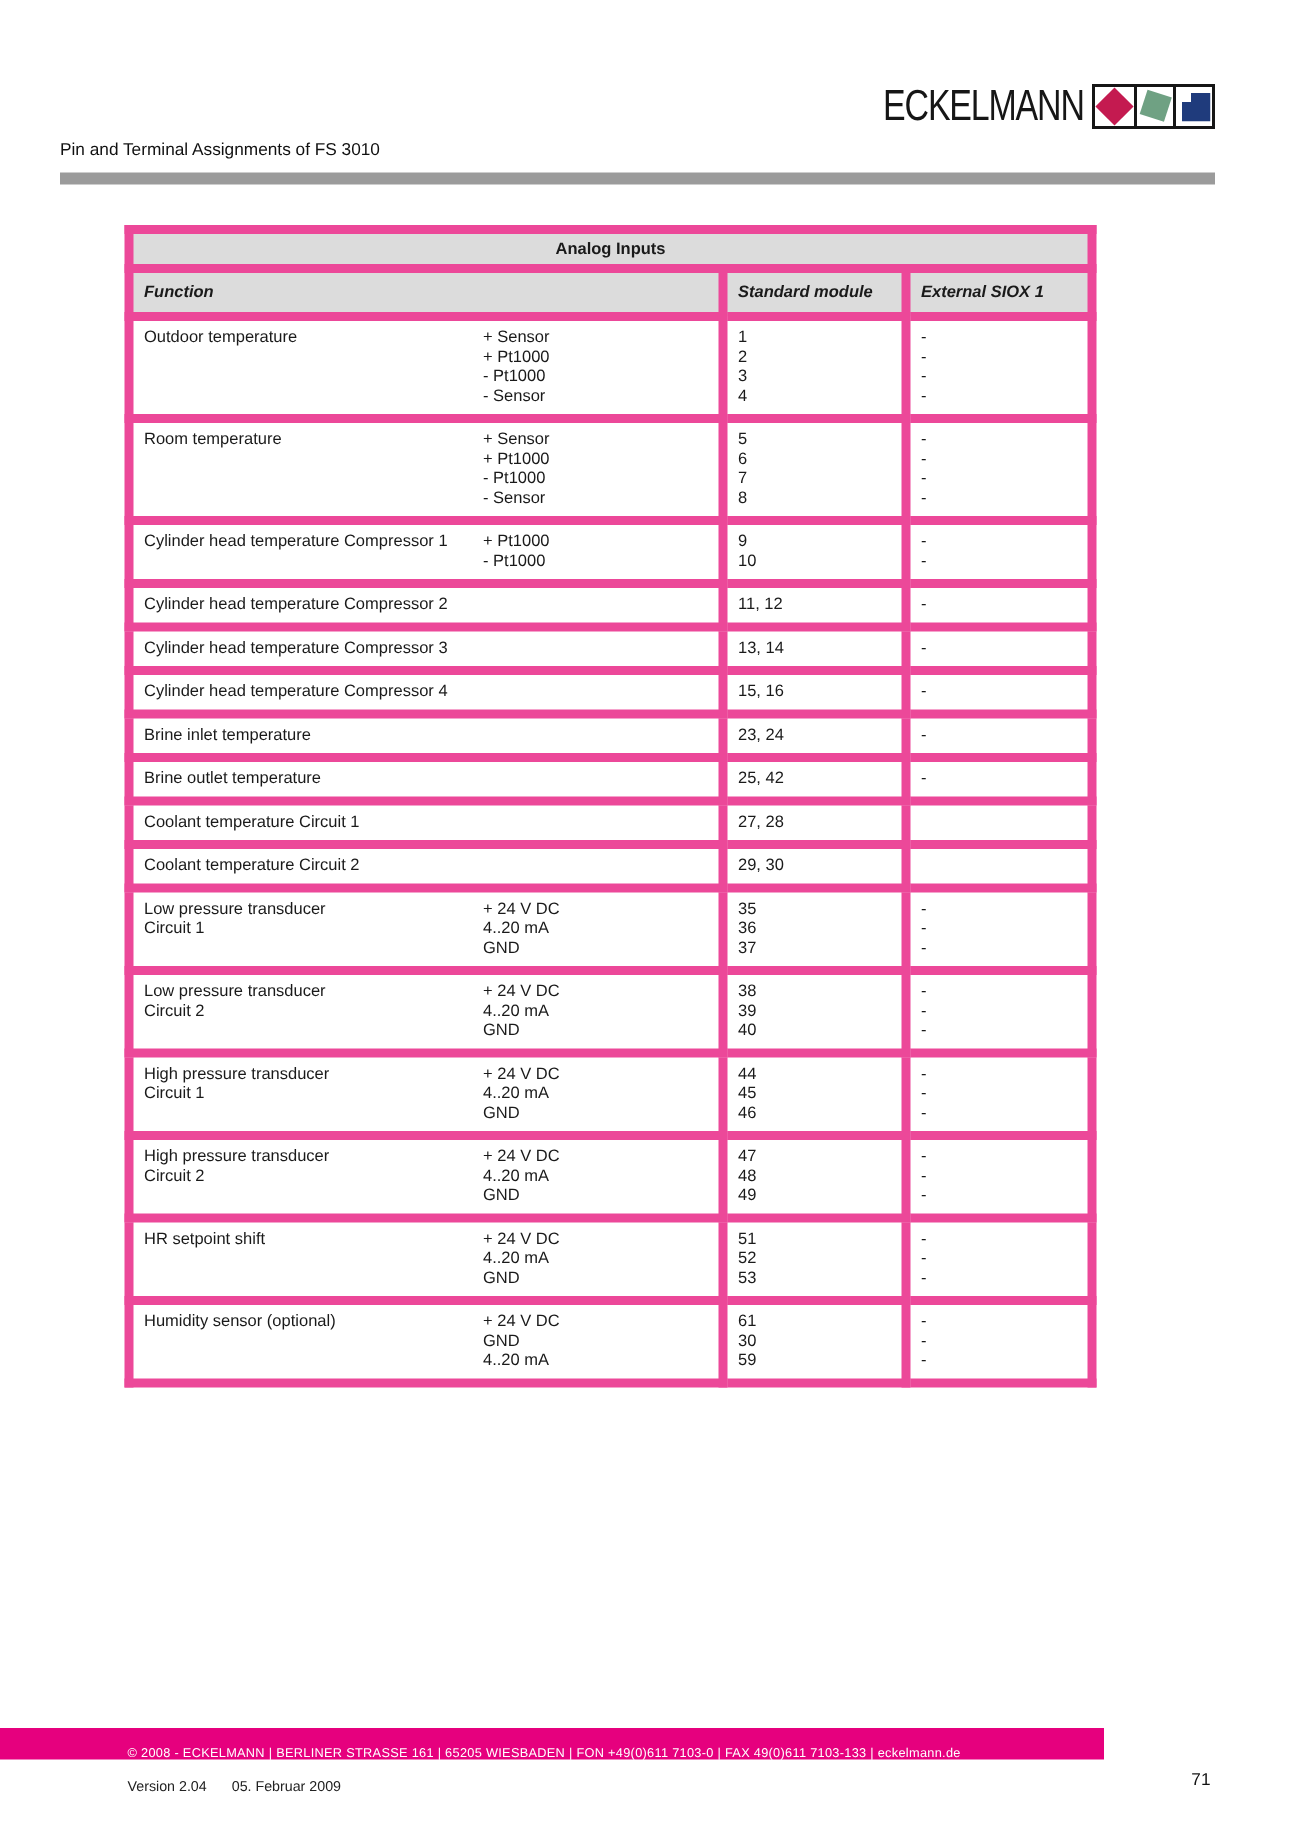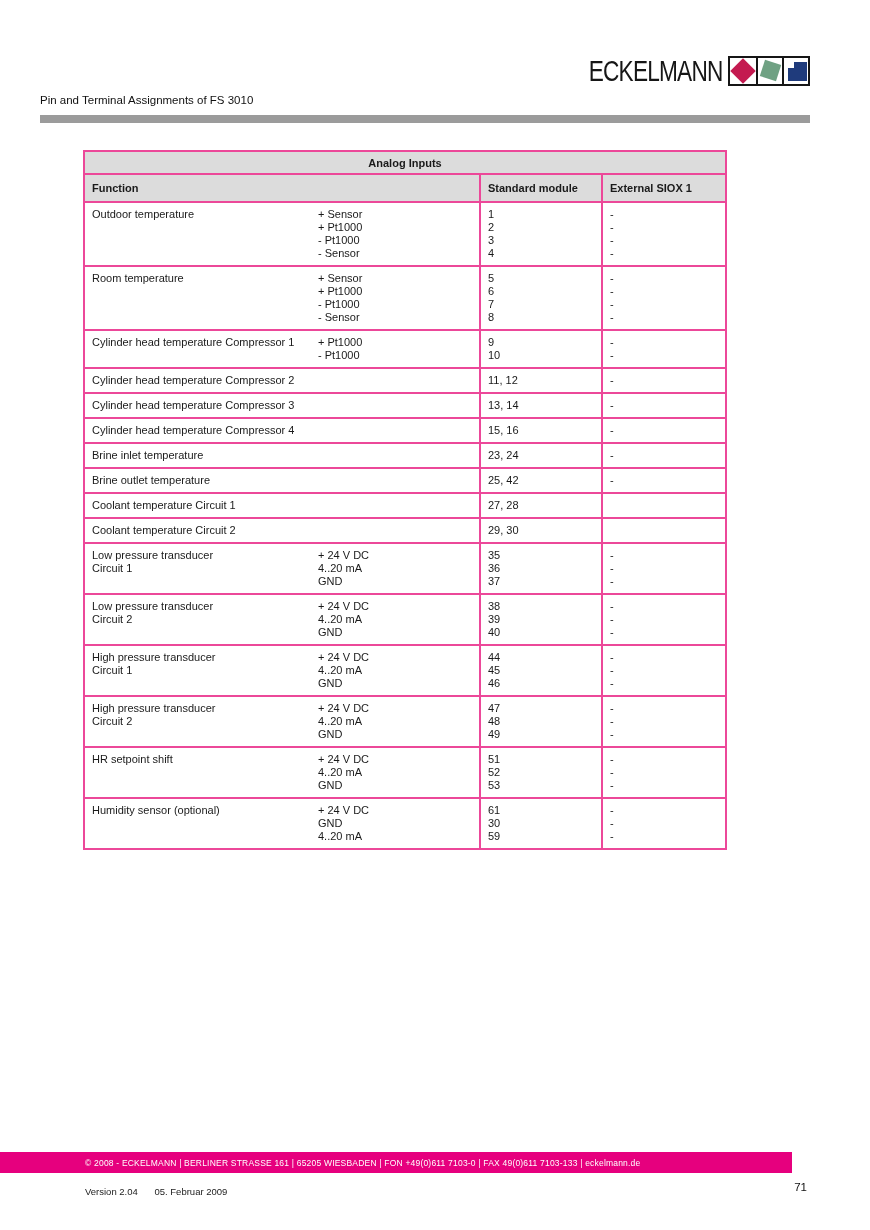--- a/index.html
+++ b/index.html
@@ -24,42 +24,42 @@
   .shape-navy-svg { position:absolute; left:4px; top:4px; width:19px; height:19px; display:block; }
 
   .doc-heading { position:absolute; left:40px; top:94px; font-size:11.5px; color:#111; }
   .heading-rule { position:absolute; left:40px; top:115px; width:770px; height:8px; background:#9b9b9b; }
 
   
   table.pin-table {
     position:absolute; left:83px; top:150px; width:642px;
     border-collapse:collapse; table-layout:fixed; font-size:11px;
   }
-  .pin-table th, .pin-table td { border:2px solid #ec4899; }
+  .pin-table th, .pin-table td { border:6px solid #ec4899; }
   .pin-table col.c-fn  { width:396px; }
   .pin-table col.c-std { width:122px; }
   .pin-table col.c-sx  { width:124px; }
   th.tbl-title {
     background:#dcdcdc; font-weight:bold; font-style:normal;
     text-align:center; height:23px; font-size:11px; padding:4px;
   }
   th.tbl-col {
-    background:#dcdcdc; font-weight:bold; 
+    background:#dcdcdc; font-weight:bold; font-style:italic;
     text-align:left; padding:7px; height:27px; font-size:11px;
   }
   td.cell { vertical-align:top; padding:5px 7px; background:#fff; }
   .line { height:13px; line-height:13px; white-space:nowrap; overflow:visible; }
   .fn-wrap { display:flex; }
   .fn-name { width:226px; flex:0 0 226px; }
   .fn-pins { flex:1; }
 
   
   .footer-bar {
-    position:absolute; left:0; top:1152px; width:792px; height:21px;
-    background:#e6007e; display:flex; align-items:center;
+    position:absolute; left:0; top:1152px; width:736px; height:21px;
+    background:#e6007e; display:flex; align-items:flex-end;
   }
   .footer-bar-text { color:#ffffff; font-size:8.5px; padding-left:85px; letter-spacing:0.2px; }
   .version-line { position:absolute; left:85px; top:1186px; font-size:9.5px; color:#222; }
   .version-line span + span { margin-left:14px;text-align:right; }
   .page-number { position:absolute; right:63px; top:1181px; font-size:11.5px; color:#111; }
 </style>
 </head>
 <body>
 
 <div class="page">

